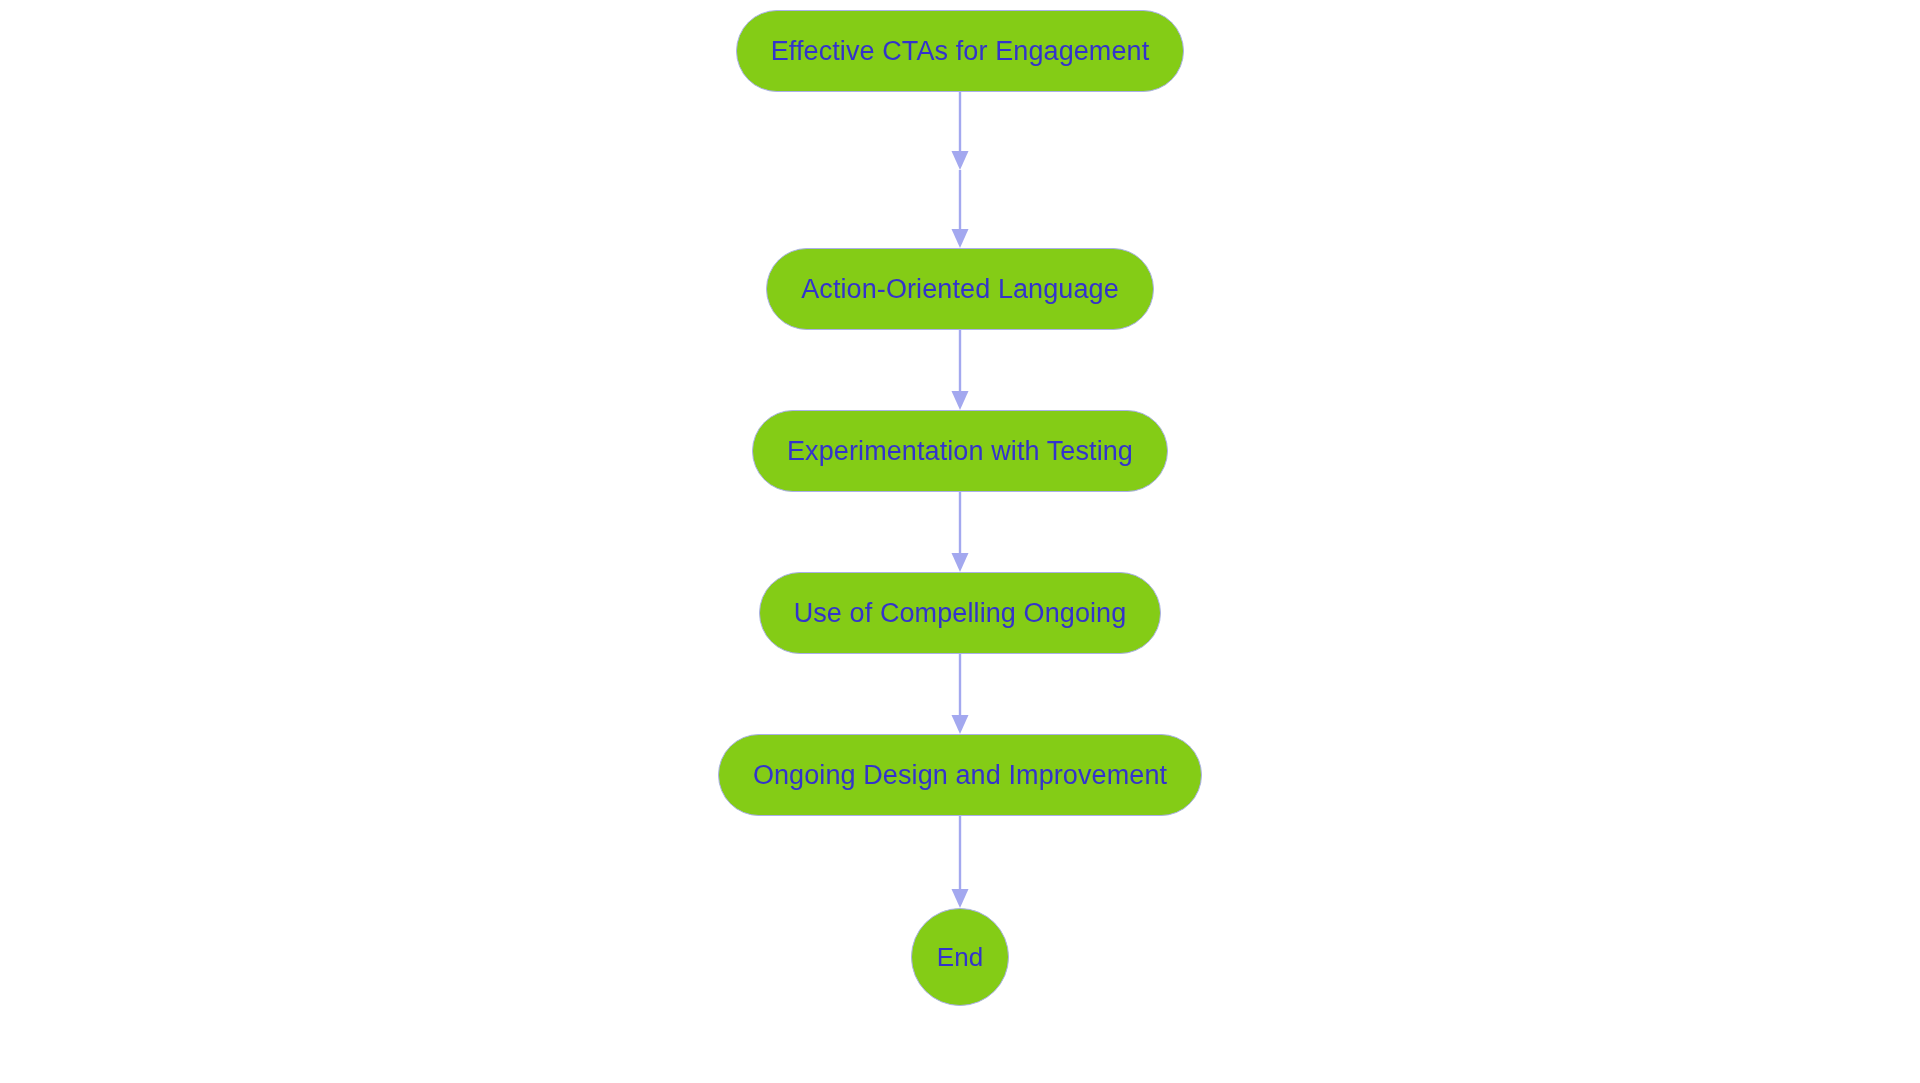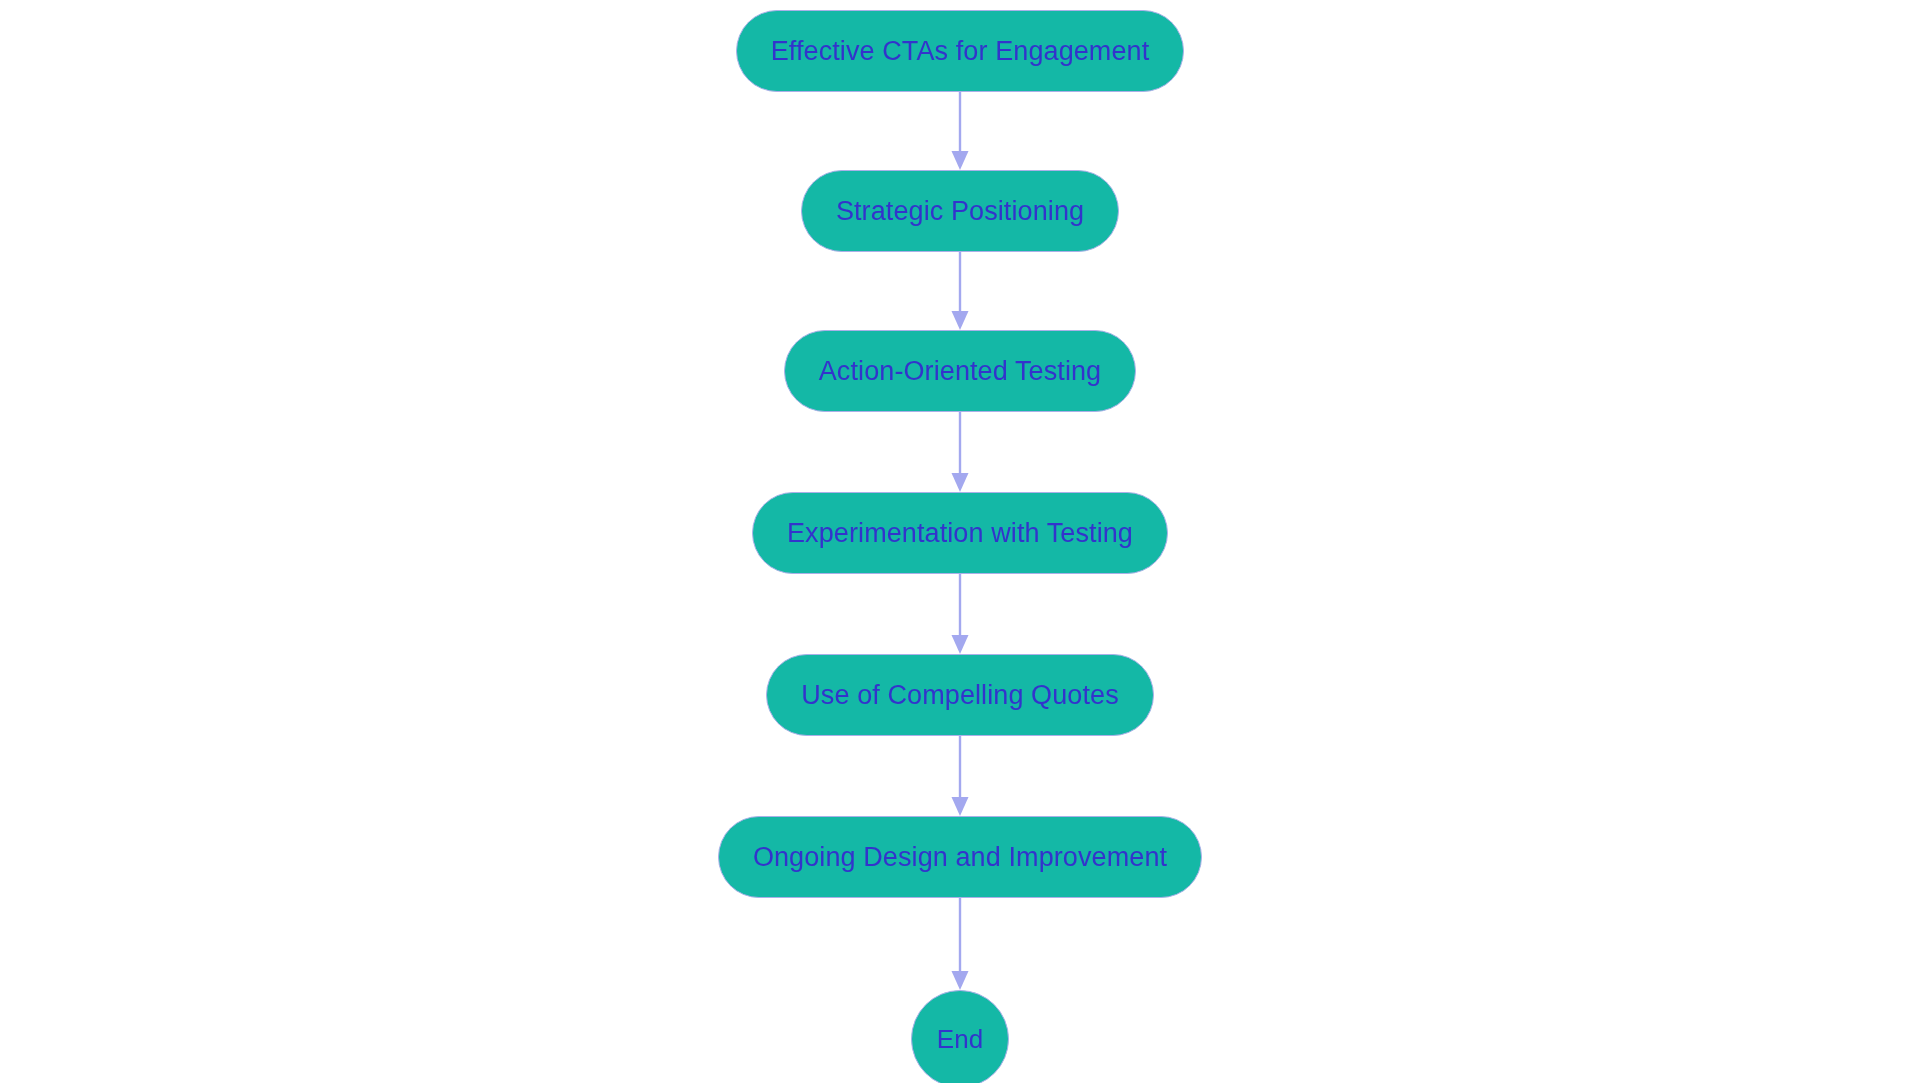--- a/index.html
+++ b/index.html
@@ -32,21 +32,21 @@
     flex-direction: column;
     align-items: center;
   }
 
   
   .node {
     box-sizing: border-box;
     display: flex;
     align-items: center;
     justify-content: center;
-    background: #14b8a6;
+    background: #84cc16;
     border: 1.4px solid #aab0e8;
     color: #3333cc;
     text-align: center;
     white-space: nowrap;
     letter-spacing: 0.1px;
     flex: 0 0 auto;
   }
 
   .node-process {
     height: 82px;
@@ -98,33 +98,30 @@
       <span>Effective CTAs for Engagement</span>
     </div>
 
     <div class="connector conn-gap-1">
       <svg viewBox="0 0 30 78" preserveAspectRatio="none" aria-hidden="true">
         <line x1="15" y1="0" x2="15" y2="62" stroke="#a3a8ef" stroke-width="2.4"></line>
         <polygon points="15,78 6.5,59 23.5,59" fill="#a3a8ef"></polygon>
       </svg>
     </div>
 
-    <div class="node node-process">
-      <span>Strategic Positioning</span>
-    </div>
 
     <div class="connector conn-gap-2">
       <svg viewBox="0 0 30 78" preserveAspectRatio="none" aria-hidden="true">
         <line x1="15" y1="0" x2="15" y2="62" stroke="#a3a8ef" stroke-width="2.4"></line>
         <polygon points="15,78 6.5,59 23.5,59" fill="#a3a8ef"></polygon>
       </svg>
     </div>
 
     <div class="node node-process">
-      <span>Action-Oriented Testing</span>
+      <span>Action-Oriented Language</span>
     </div>
 
     <div class="connector conn-gap-3">
       <svg viewBox="0 0 30 80" preserveAspectRatio="none" aria-hidden="true">
         <line x1="15" y1="0" x2="15" y2="64" stroke="#a3a8ef" stroke-width="2.4"></line>
         <polygon points="15,80 6.5,61 23.5,61" fill="#a3a8ef"></polygon>
       </svg>
     </div>
 
     <div class="node node-process">
@@ -132,21 +129,21 @@
     </div>
 
     <div class="connector conn-gap-4">
       <svg viewBox="0 0 30 80" preserveAspectRatio="none" aria-hidden="true">
         <line x1="15" y1="0" x2="15" y2="64" stroke="#a3a8ef" stroke-width="2.4"></line>
         <polygon points="15,80 6.5,61 23.5,61" fill="#a3a8ef"></polygon>
       </svg>
     </div>
 
     <div class="node node-process">
-      <span>Use of Compelling Quotes</span>
+      <span>Use of Compelling Ongoing</span>
     </div>
 
     <div class="connector conn-gap-5">
       <svg viewBox="0 0 30 80" preserveAspectRatio="none" aria-hidden="true">
         <line x1="15" y1="0" x2="15" y2="64" stroke="#a3a8ef" stroke-width="2.4"></line>
         <polygon points="15,80 6.5,61 23.5,61" fill="#a3a8ef"></polygon>
       </svg>
     </div>
 
     <div class="node node-process">

